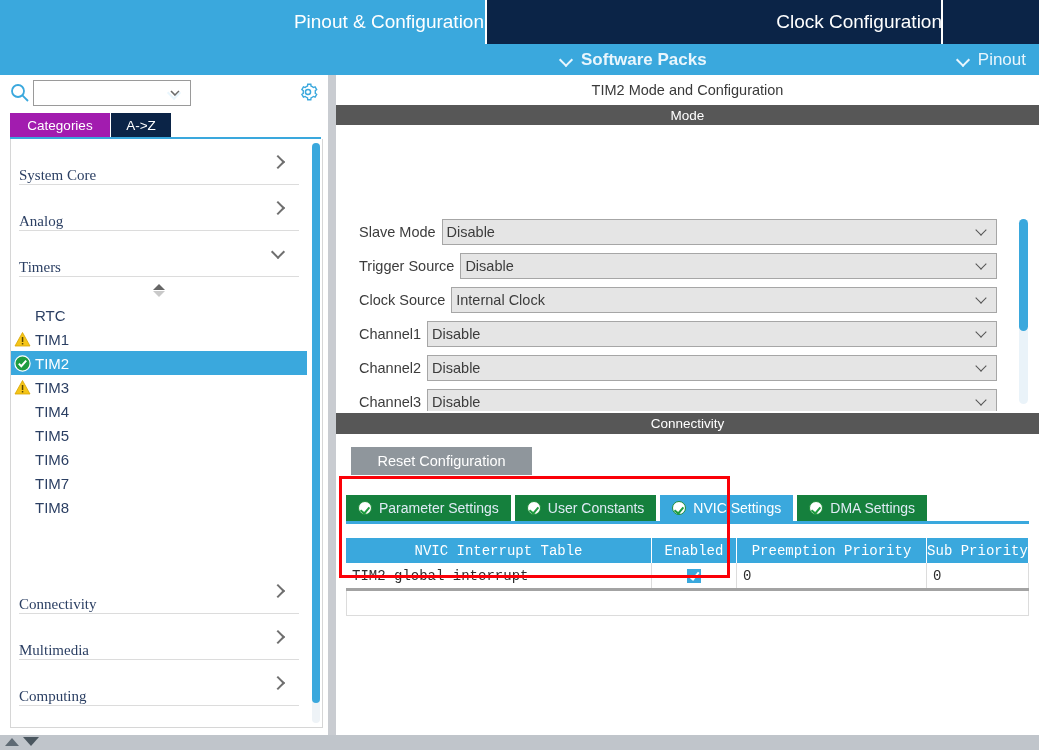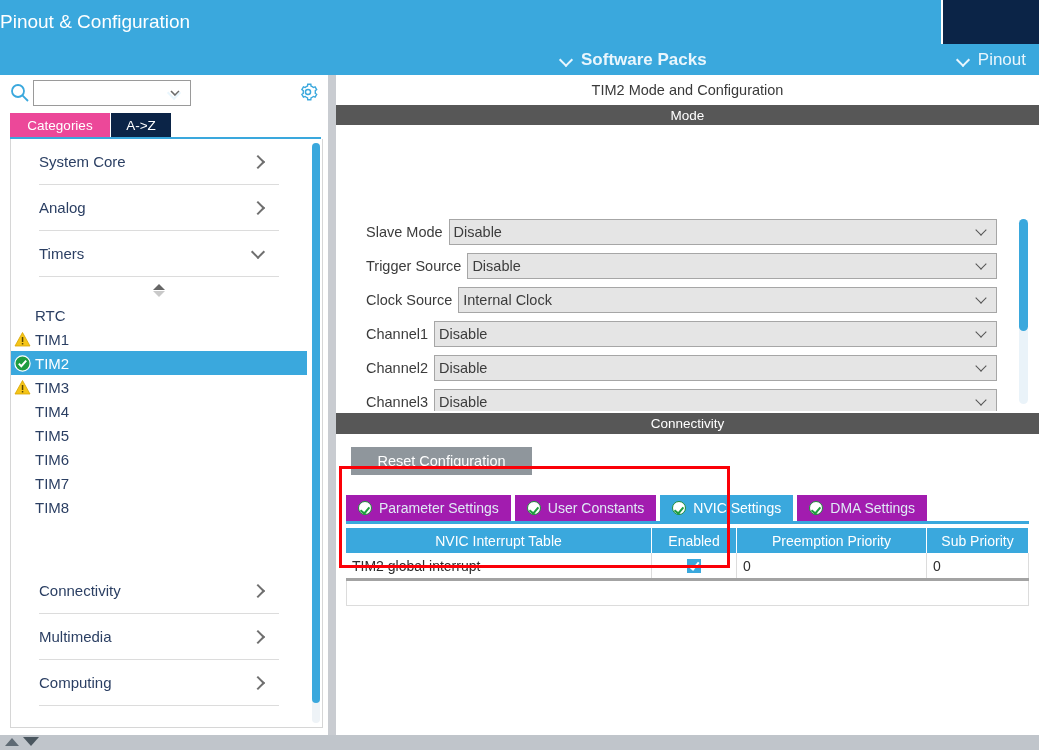--- a/index.html
+++ b/index.html
@@ -7,21 +7,21 @@
     width:1039px;height:750px;overflow:hidden;
     font-family:"Liberation Sans", sans-serif;
     background:#ffffff;
     -webkit-font-smoothing:antialiased;
   }
   .app{position:relative;width:1039px;height:750px;}
 
   
   .topbar{position:absolute;left:0;top:0;width:1039px;height:75px;background:#3aa8dd;}
   .tab-main{position:absolute;top:0;height:44px;background:#0b2447;color:#ffffff;
-            display:flex;align-items:center;justify-content:flex-start;font-size:19px;}
+            display:flex;align-items:center;justify-content:flex-end;font-size:19px;}
   .tab-main.active{background:#3aa8dd;color:#ffffff;}
   .tab-pinout{left:0;width:484px;}
   .tab-clock{left:485px;width:455px;border-left:2px solid #ffffff;}
   .tab-extra{left:941px;width:98px;border-left:2px solid #ffffff;}
 
   .subbar{position:absolute;left:0;top:44px;width:1039px;height:31px;background:#3aa8dd;}
   .sub-item{position:absolute;top:0;height:31px;display:flex;align-items:center;
             color:#e9f6fd;font-size:17px;gap:7px;}
   .sub-softpacks{left:560px;font-weight:bold;}
   .sub-pinout{right:13px;}
@@ -37,29 +37,29 @@
     border:1px solid #9a9a9a;background:#fff;}
   .search-input{width:100%;height:100%;border:0;outline:0;font-size:13px;
     font-family:"Liberation Sans",sans-serif;padding-left:4px;box-sizing:border-box;background:transparent;}
   .search-drop{position:absolute;left:160px;top:5px;width:30px;height:24px;
     border:1px solid #9a9a9a;border-left:0;background:#fff;display:flex;align-items:center;justify-content:center;}
   .gear-icon{position:absolute;left:297px;top:6px;width:22px;height:22px;}
 
   .cat-tabs{position:absolute;left:0;top:38px;width:328px;height:24px;}
   .cat-tab{position:absolute;top:0;height:24px;display:flex;align-items:center;justify-content:center;
     font-size:13.5px;color:#ffffff;}
-  .cat-tab.sel{left:10px;width:100px;background:#ec4899;}
+  .cat-tab.sel{left:10px;width:100px;background:#a21caf;}
   .cat-tab.unsel{left:111px;width:60px;background:#0b2447;}
   .cat-underline{position:absolute;left:10px;top:62px;width:311px;height:2px;background:#3aa8dd;}
 
   .tree{position:absolute;left:10px;top:64px;width:311px;height:588px;
     background:#ffffff;border:1px solid #d6d6d6;border-top:0;overflow:hidden;}
   .tree-inner{position:absolute;left:0;top:0;width:296px;height:100%;}
-  .cat-row{position:relative;height:45px;margin:0 28px;display:flex;align-items:center;
-    border-bottom:1px solid #dcdcdc;cursor:pointer;}
+  .cat-row{position:relative;height:45px;margin:0 8px;display:flex;align-items:flex-end;
+    border-bottom:1px solid #dcdcdc;cursor:pointer;font-family:Liberation Serif, serif;}
   .cat-row .lbl{font-size:15px;color:#2b3f63;}
   .cat-row .arrow{position:absolute;right:16px;top:50%;width:11px;height:11px;margin-top:-6px;}
   .cat-row .arrow:before{content:"";position:absolute;left:1px;top:1px;width:8px;height:8px;
     border-top:2px solid #6f6f6f;border-right:2px solid #6f6f6f;transform:rotate(45deg);}
   .cat-row .arrow.down:before{transform:rotate(135deg);top:-1px;}
 
   .spinner{height:26px;display:flex;align-items:center;justify-content:center;}
   .spin-up,.spin-dn{width:0;height:0;border-left:6px solid transparent;border-right:6px solid transparent;display:block;}
   .spin-up{border-bottom:6px solid #666;margin-bottom:1px;}
   .spin-dn{border-top:6px solid #c9c9c9;}
@@ -83,52 +83,52 @@
   .bb-dn{width:0;height:0;border-left:8px solid transparent;border-right:8px solid transparent;border-top:9px solid #4a565f;}
 
   
   .main{position:absolute;left:336px;top:75px;width:703px;height:660px;background:#ffffff;}
   .panel-title{height:30px;display:flex;align-items:center;justify-content:center;
     font-size:14.5px;color:#3a3a3a;background:#ffffff;}
   .section-head{height:20px;background:#575757;color:#ffffff;display:flex;align-items:center;
     justify-content:center;font-size:13.5px;}
 
   .mode-area{position:absolute;left:0;top:138px;width:703px;height:198px;background:#ffffff;overflow:hidden;}
-  .mode-row{display:flex;align-items:center;height:30px;margin:4px 0 0 0;padding-left:30px;}
+  .mode-row{display:flex;align-items:center;height:30px;margin:4px 0 0 0;padding-left:23px;}
   .mode-row .mlabel{font-size:14.5px;color:#3c3c3c;white-space:nowrap;}
   .mode-row .msel{flex:1;height:24px;border:1px solid #a6a6a6;background:#e5e5e5;margin-left:6px;
     margin-right:42px;position:relative;display:flex;align-items:center;}
   .mode-row .msel .mval{font-size:14.5px;color:#3c3c3c;padding-left:4px;}
   .msel .dchev{position:absolute;right:8px;top:50%;margin-top:-4px;width:11px;height:7px;}
   .msel .dchev:before{content:"";position:absolute;left:0;top:-2px;width:7px;height:7px;
     border-left:1.6px solid #555;border-bottom:1.6px solid #555;transform:rotate(-45deg);}
 
   .mode-scroll{position:absolute;right:11px;top:6px;width:9px;height:185px;background:#eaf3f9;border-radius:5px;}
   .mode-scroll .thumb{position:absolute;left:0;top:0;width:9px;height:112px;background:#3aa8dd;border-radius:5px;}
 
   .conf-head{position:absolute;left:0;top:338px;width:703px;height:21px;background:#575757;
     color:#fff;display:flex;align-items:center;justify-content:center;font-size:13.5px;}
   .conf-body{position:absolute;left:0;top:359px;width:703px;height:376px;background:#ffffff;}
 
   .reset-btn{position:absolute;left:15px;top:13px;width:181px;height:28px;background:#8f969c;
     color:#ffffff;font-size:14.5px;display:flex;align-items:center;justify-content:center;cursor:pointer;}
 
   .tabs{position:absolute;left:10px;top:61px;height:26px;display:flex;align-items:flex-end;}
-  .ctab{height:26px;background:#a21caf;color:#dfeaf5;display:flex;align-items:center;gap:7px;
+  .ctab{height:26px;background:#15803d;color:#dfeaf5;display:flex;align-items:center;gap:7px;
     padding:0 12px;font-size:14px;margin-right:4px;cursor:pointer;white-space:nowrap;}
   .ctab.active{background:#3aa8dd;color:#ffffff;}
   .tabs-underline{position:absolute;left:10px;top:87px;width:683px;height:3px;background:#3aa8dd;}
 
   .ok-badge{width:14px;height:14px;border-radius:50%;background:#ffffff;position:relative;
     display:inline-block;border:1px solid #1e8c3a;box-sizing:border-box;}
   .ok-badge:after{content:"";position:absolute;left:3px;top:2.5px;width:4px;height:7px;
     border-right:2px solid #1e9c3f;border-bottom:2px solid #1e9c3f;transform:rotate(40deg);}
 
   
-  .nvic{position:absolute;left:10px;top:94px;width:683px;}
+  .nvic{position:absolute;left:10px;top:104px;width:683px;font-family:Liberation Mono, monospace;}
   .nvic-head{display:flex;height:25px;}
   .nvic-head .th{background:#3aa8dd;color:#ffffff;font-size:14px;display:flex;align-items:center;
     justify-content:center;border-right:1px solid #ffffff;box-sizing:border-box;}
   .nvic-row{display:flex;height:25px;background:#ffffff;border-bottom:3px solid #a3a3a3;}
   .nvic-row .td{font-size:14px;color:#2c2c2c;display:flex;align-items:center;
     border-right:1px solid #dcdcdc;box-sizing:border-box;padding-left:6px;}
   .nvic-row .td.center{justify-content:center;padding-left:0;}
   .col-name{width:306px;}
   .col-en{width:85px;}
   .col-pre{width:190px;}
@@ -145,20 +145,23 @@
 </style>
 </head>
 <body>
 
 <div class="app">
 
   <div class="topbar">
     <div class="tab-main tab-pinout active">
       <span>Pinout &amp; Configuration</span>
     </div>
+    <div class="tab-main tab-clock">
+      <span>Clock Configuration</span>
+    </div>
     <div class="tab-main tab-extra">
       <span></span>
     </div>
 
     <div class="subbar">
       <div class="sub-item sub-softpacks">
         <span class="chev"></span>
         <span>Software Packs</span>
       </div>
       <div class="sub-item sub-pinout">

